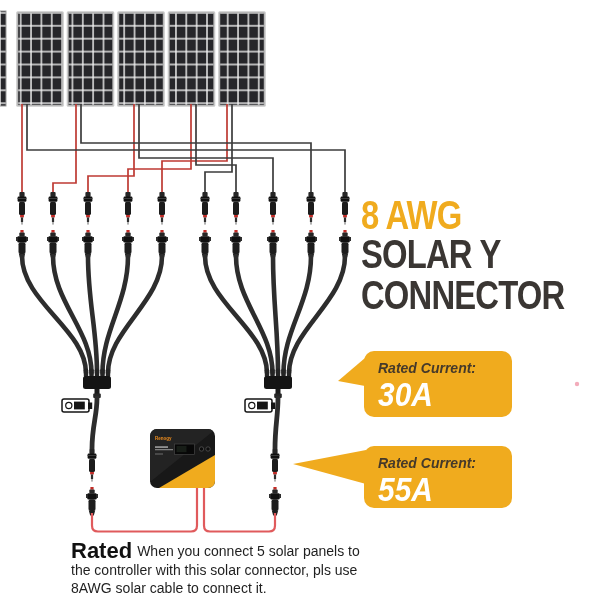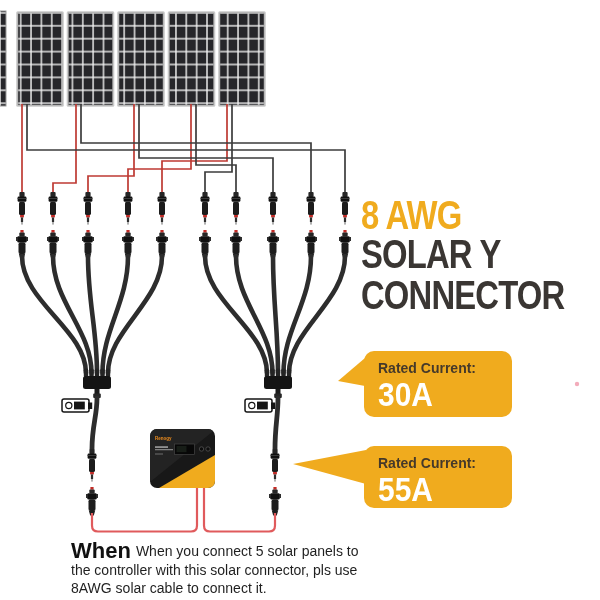--- a/index.html
+++ b/index.html
@@ -13,21 +13,21 @@
   .h-top .l2, .h-top .l3 { font-size:27px; line-height:26px; font-weight:700; color:var(--heading);
                transform:scaleX(.80); transform-origin:left; letter-spacing:-0.5px; }
 
   .h-right { position:absolute; left:361px; top:197px; }
   .h-right .l1 { font-size:40px; line-height:37px; font-weight:700; color:var(--accent);
                transform:scaleX(.82); transform-origin:left; letter-spacing:-1px; }
   .h-right .l2, .h-right .l3 { font-size:40px; line-height:41px; font-weight:700; color:var(--heading);
                transform:scaleX(.82); transform-origin:left; letter-spacing:-1px; }
 
   .badge { position:absolute; left:364px; width:148px; background:var(--accent);
-           border-radius:10px; padding:9px 12px 8px 14px; }
+           border-radius:10px; padding:9px 12px 8px 14px;font-style:italic; }
   .badge-30a { top:351px; height:66px; }
   .badge-55a { top:446px; height:62px; }
   .badge-label { font-size:14px; line-height:17px; font-weight:700; color:#45392a; }
   .badge-value { font-size:34px; line-height:34px; font-weight:700; color:#ffffff;
                  transform:scaleX(.88); transform-origin:left; }
 
   .note { position:absolute; left:71px; top:542px; width:302px;
           font-size:14px; line-height:18.5px; color:#1f1f1f; }
   .note-title { font-size:22px; font-weight:700; margin-right:5px; vertical-align:-2px; color:#111; }
 </style>
@@ -208,16 +208,16 @@
     <div class="badge-label">Rated Current:</div>
     <div class="badge-value">30A</div>
   </div>
 
   <div class="badge badge-55a">
     <div class="badge-label">Rated Current:</div>
     <div class="badge-value">55A</div>
   </div>
 
   <div class="note">
-    <span class="note-title">When</span><span>When you connect 5 solar panels to the controller with this solar connector, pls use 8AWG solar cable to connect it.</span>
+    <span class="note-title">Rated</span><span>When you connect 5 solar panels to the controller with this solar connector, pls use 8AWG solar cable to connect it.</span>
   </div>
 
 </div>
 
 </body></html>

